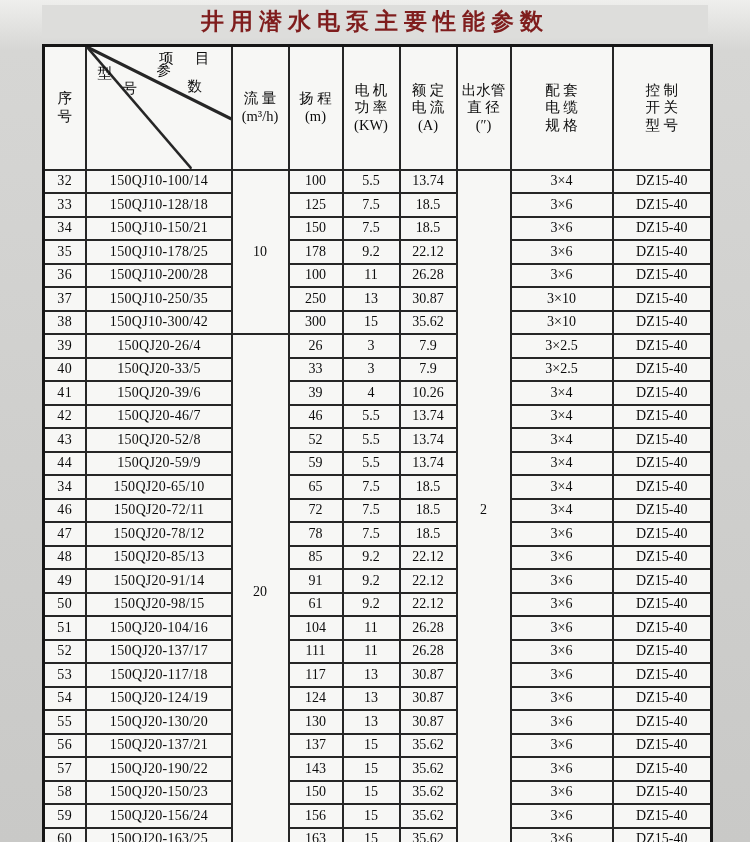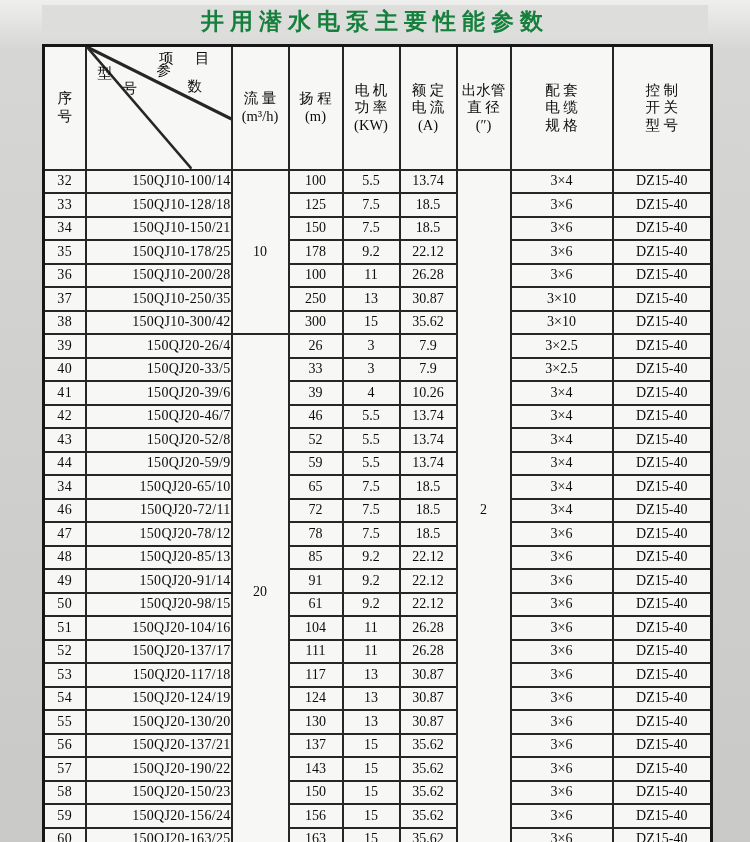--- a/index.html
+++ b/index.html
@@ -10,42 +10,42 @@
     color:#111;
     position:relative;
     overflow:hidden;
   }
   .title-band{
     position:absolute;left:42px;top:5px;width:666px;height:33px;
     background:#dddddb;
     display:flex;align-items:center;justify-content:center;
   }
   .title-band h1{
-    margin:0;font-size:23px;font-weight:bold;letter-spacing:6px;color:#15803d;
+    margin:0;font-size:23px;font-weight:bold;letter-spacing:6px;color:#7f1d1d;
     white-space:nowrap;
   }
   .tbl-wrap{position:absolute;left:42px;top:44px;}
   table{
     border-collapse:collapse;table-layout:fixed;width:668px;
     background:#f7f7f5;
   }
   th,td{
     border:2px solid #262626;
     padding:0;overflow:hidden;
     font-size:14px;line-height:1.2;
     text-align:center;vertical-align:middle;
     color:#0c0c0c;
   }
   table{border:3px solid #161616;}
   thead th{
     font-weight:normal;font-size:14.5px;
     white-space:pre-line;height:56px;margin-top:28px;
   }
   tbody td{height:21.5px;}
-  td.c-model{text-align:right;padding-left:1px;letter-spacing:.3px;}
+  td.c-model{text-align:center;padding-left:1px;letter-spacing:.3px;}
   td.c-no{letter-spacing:.5px;}
   
   th.diag{position:relative;padding:0;}
   th.diag svg{position:absolute;left:0;top:0;width:100%;height:100%;}
   th.diag .lbl{position:absolute;font-size:14.5px;white-space:nowrap;}
   .lbl-item{top:3px;right:12px;letter-spacing:9px;}
   .lbl-pa{left:70px;top:15px;}
   .lbl-pb{left:101px;top:31px;}
   .lbl-ma{left:11px;top:18px;}
   .lbl-mb{left:36px;top:33px;}

